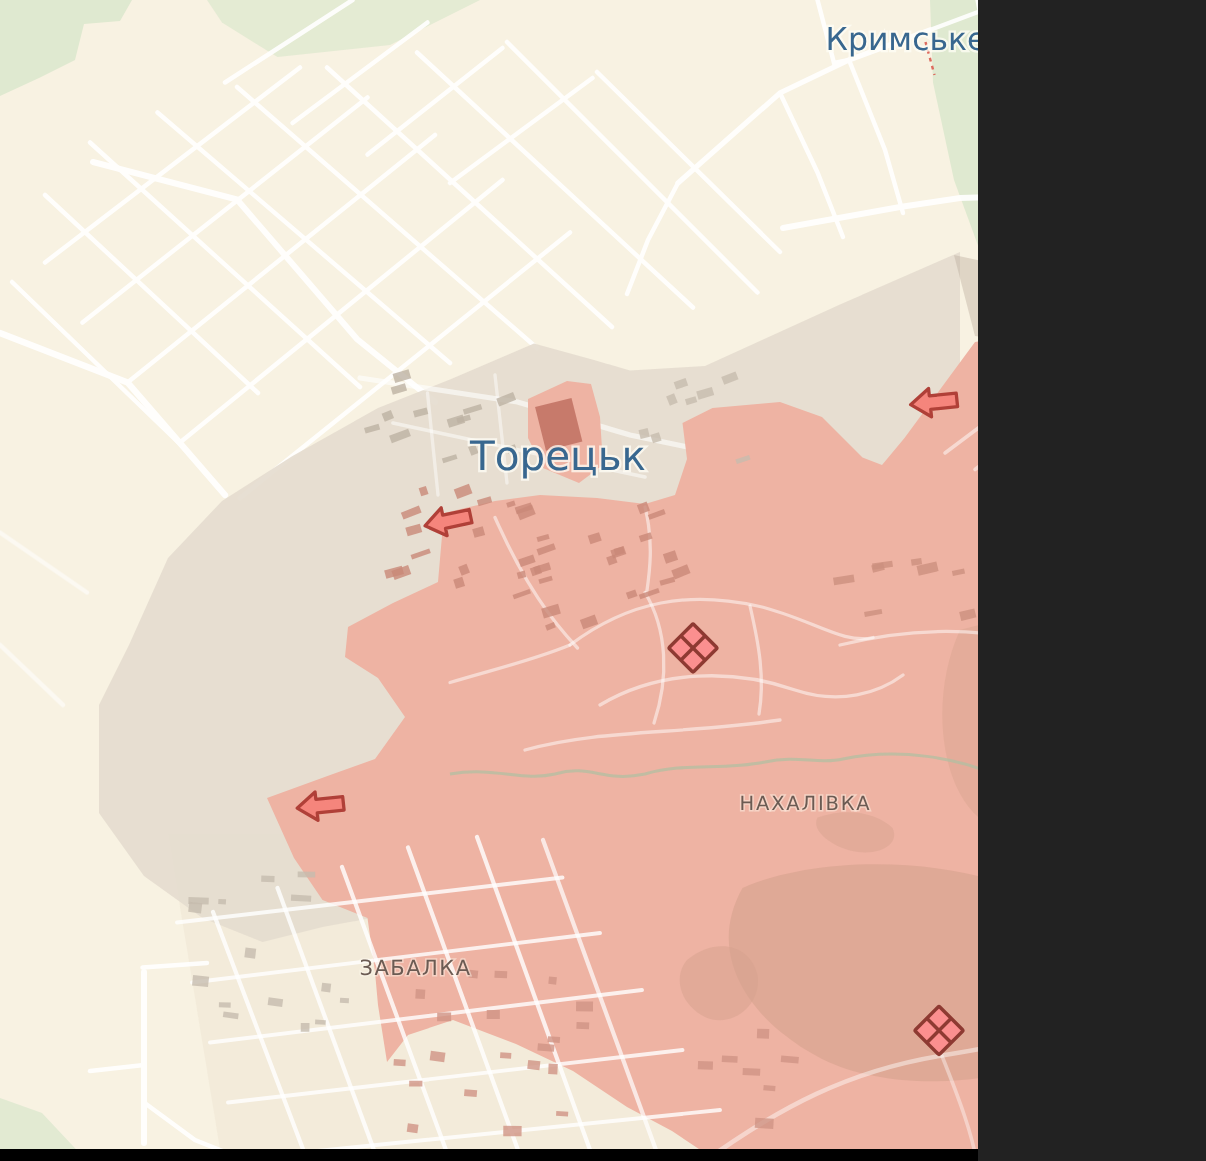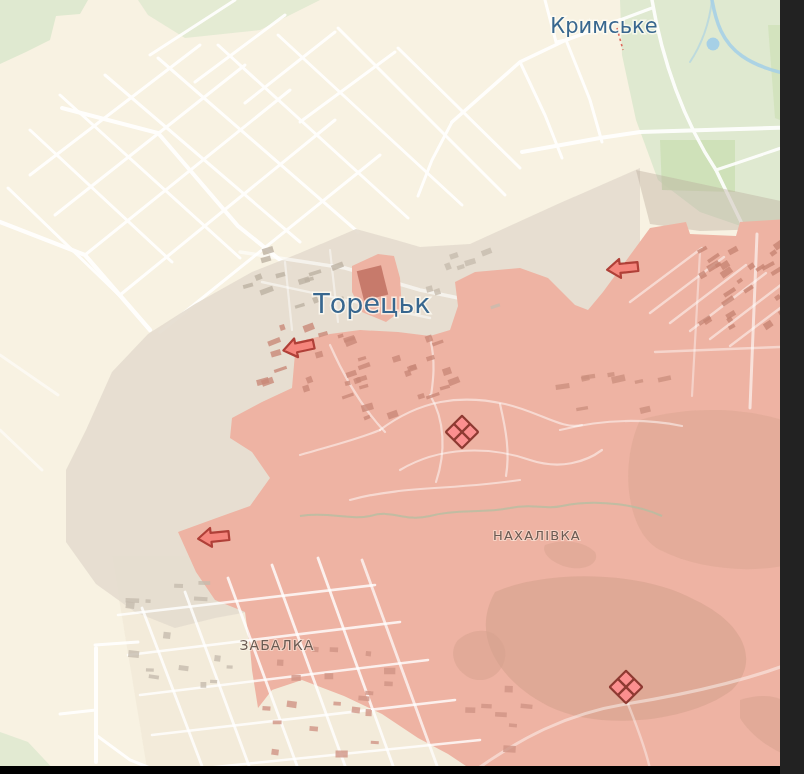--- a/index.html
+++ b/index.html
@@ -1,16 +1,16 @@
 <!DOCTYPE html>
 <html><head>
 <meta charset="utf-8">
 <style>
   html,body{margin:0;padding:0;background:#222;}
-  .map-viewport{position:relative;width:780px;height:774px;overflow:hidden;background:#f8f2e2;
+  .map-viewport{position:relative;width:652px;height:774px;overflow:hidden;background:#f8f2e2;
     font-family:"DejaVu Sans",sans-serif;}
   svg{display:block}
   .city-label{paint-order:stroke;stroke:rgba(255,253,245,.75);stroke-width:3px;font-weight:500;
     font-family:"DejaVu Sans",sans-serif;}
   .district-label{paint-order:stroke;stroke:rgba(255,250,240,.45);stroke-width:2px;
     font-family:"DejaVu Sans",sans-serif;}
 </style>
 </head>
 <body>
 

